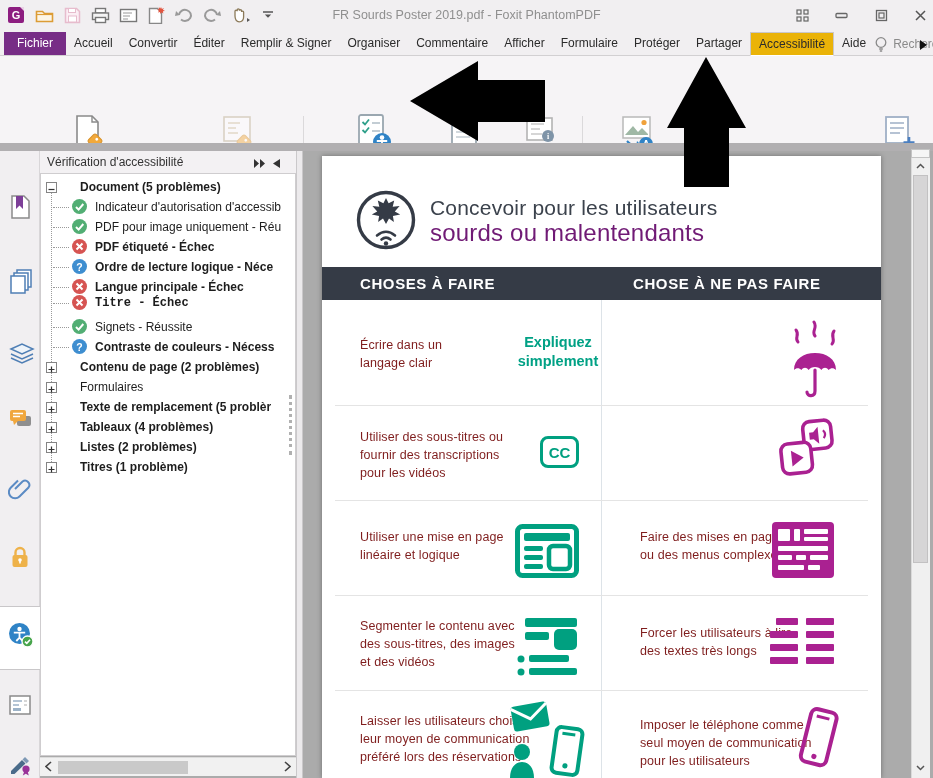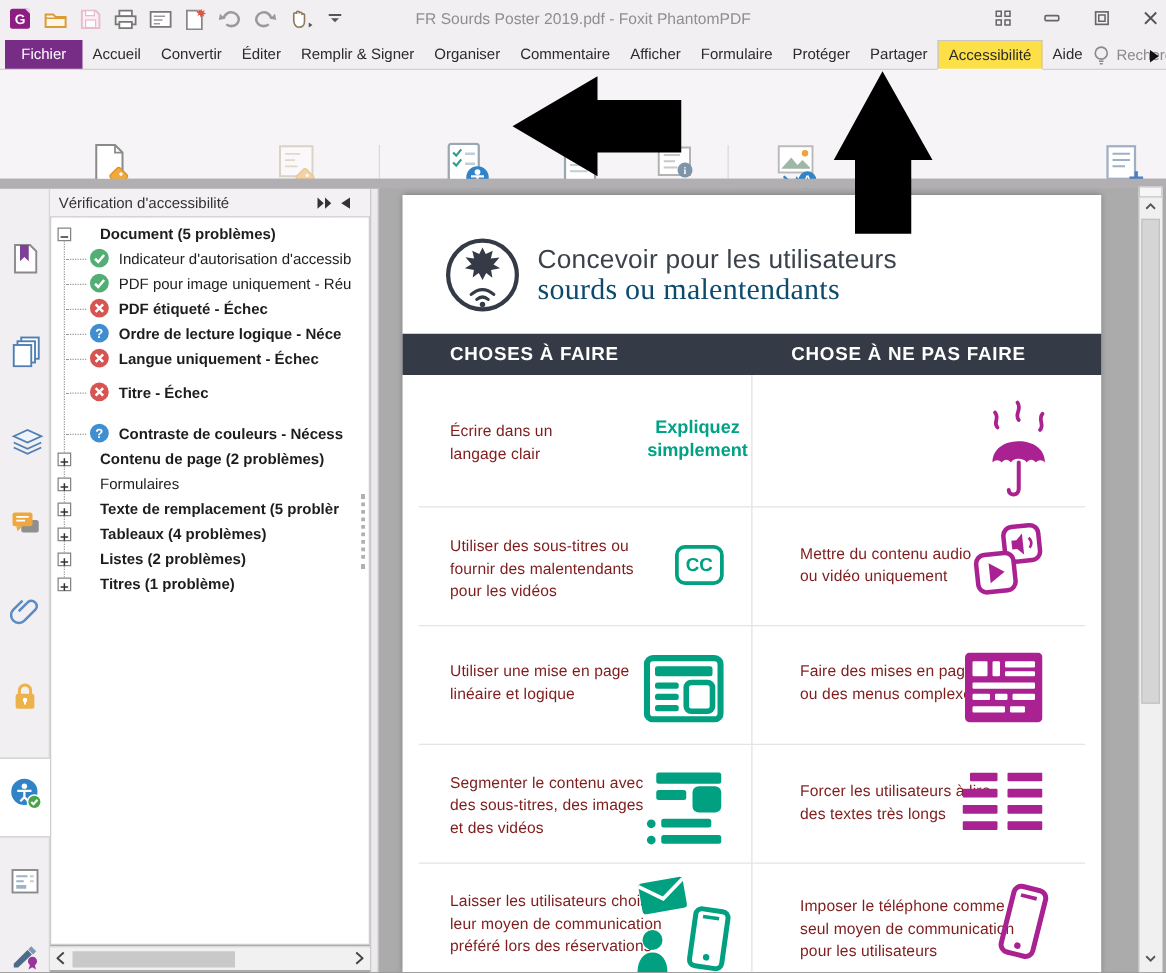--- a/index.html
+++ b/index.html
@@ -11,21 +11,21 @@
   #titlebar{left:0;top:0;width:933px;height:32px;background:#f1eff1;}
   #qat{left:6px;top:5px;display:flex;align-items:center;gap:8px;}
   .qbtn{width:20px;height:20px;display:flex;align-items:center;justify-content:center;}
   #wintitle{left:0;top:8px;width:933px;text-align:center;font-size:12.5px;color:#8f8f8f;}
   #winctl{right:6px;top:8px;display:flex;gap:26px;align-items:center;}
   
   #tabbar{left:0;top:32px;width:933px;height:24px;background:#f1eff1;
           border-bottom:1px solid #d2d0d2;display:flex;align-items:stretch;padding-left:4px;box-sizing:border-box;}
   .tab{font-size:12px;color:#2b2b2b;padding:0 8px;line-height:23px;white-space:nowrap;}
   .tab.file{background:#772d86;color:#fff;padding:0 13px;}
-  .tab.active{background:#fde047;border:1px solid #c9c7c9;border-bottom:1px solid #fff;margin-bottom:-1px;line-height:22px;text-align:center;}
+  .tab.active{background:#eab308;border:1px solid #c9c7c9;border-bottom:1px solid #fff;margin-bottom:-1px;line-height:22px;text-align:center;}
   #searchbox{margin-left:auto;display:flex;align-items:center;gap:5px;padding-right:22px;color:#8a8a8a;font-size:12px;white-space:nowrap;}
   #taboverflow{right:6px;top:40px;width:0;height:0;border-top:5px solid transparent;border-bottom:5px solid transparent;border-left:7px solid #111;}
   
   #ribbon{left:0;top:56px;width:933px;height:87px;background:#f6f4f6;}
   #ribbonshadow{left:0;top:143px;width:933px;height:8px;background:#b1afb1;}
   .rsep{top:60px;width:1px;height:74px;background:#dbd9db;}
   .rbtn-label{font-size:11.5px;color:#3f3f3f;text-align:center;line-height:13.5px;top:97px;}
   .rbtn-label.dis{color:#b7b4b7;}
   .rgroup{top:127px;font-size:10.5px;color:#6a6a6a;text-align:center;white-space:nowrap;}
   .ricon{top:58px;}
@@ -53,21 +53,21 @@
   
   #docarea{left:303px;top:151px;width:630px;height:627px;background:#ababab;}
   #page{left:322px;top:156px;width:559px;height:622px;background:#fff;box-shadow:0 0 5px rgba(0,0,0,.35);}
   #vsb{left:911px;top:151px;width:19px;height:627px;background:#f0f0f0;border-left:1px solid #dadada;box-sizing:border-box;}
   #vsb-split{left:911px;top:149px;width:19px;height:9px;background:#f6f6f6;border:1px solid #c4c4c4;box-sizing:border-box;}
   #vsb-up{left:911px;top:158px;width:19px;height:16px;color:#555;font-size:10px;text-align:center;line-height:16px;}
   #vsb-thumb{left:913px;top:175px;width:15px;height:388px;background:#d6d5d6;border:1px solid #c2c1c2;box-sizing:border-box;}
   #vsb-down{left:911px;top:760px;width:19px;height:16px;color:#555;font-size:10px;text-align:center;line-height:16px;}
   
   .ptitle1{left:430px;top:196px;font-size:21px;color:#3b424c;letter-spacing:.2px;}
-  .ptitle2{left:430px;top:219px;font-size:24px;color:#0c4a6e;letter-spacing:.2px;font-family:Liberation Serif, serif;}
+  .ptitle2{left:430px;top:219px;font-size:24px;color:#701a75;letter-spacing:.2px;}
   #darkbar{left:322px;top:267px;width:559px;height:33px;background:#353b46;}
   .colhead{top:275px;color:#fff;font-weight:700;font-size:15px;letter-spacing:.6px;}
   #vdiv{left:601px;top:300px;width:1px;height:478px;background:#dde3e8;}
   .hdiv{left:335px;width:533px;height:1px;background:#e4e4e4;}
   .ptext{font-size:12.5px;color:#7f1d1d;line-height:18px;letter-spacing:.1px;}
   .phl{font-size:14.5px;font-weight:700;color:#00a185;line-height:19px;text-align:center;}
   .ccbox{left:540px;top:436px;width:33px;height:26px;border:3.5px solid #00a080;border-radius:8px;
          display:flex;align-items:center;justify-content:center;font-weight:700;font-size:15px;color:#00a080;}
   .caret{display:inline-block;width:0;height:0;border-left:3.5px solid transparent;border-right:3.5px solid transparent;border-top:4px solid #555;margin-left:3px;vertical-align:middle;}
   #arrows{left:0;top:0;width:933px;height:778px;pointer-events:none;z-index:60;}
@@ -405,28 +405,35 @@
       <span class="sticon" style="background:#3e8ed0;"><svg width="15" height="15">
           <text x="7.5" y="11.5" font-size="10.5" font-weight="bold" fill="#fff" text-anchor="middle" font-family="Liberation Sans">?</text>
         </svg></span>
     <span class="tlabel b" style="left:55px;">Ordre de lecture logique - Néce</span>
   </div>
   <div class="trow" style="top:277px;">
     <span class="stub"></span>
       <span class="sticon" style="background:#d65452;"><svg width="15" height="15">
           <path d="M4.5 4.5l6 6M10.5 4.5l-6 6" stroke="#fff" stroke-width="2"></path>
         </svg></span>
-    <span class="tlabel b" style="left:55px;">Langue uniquement - Échec</span>
-  </div>
-  <div class="trow" style="top:304px;">
+    <span class="tlabel b" style="left:55px;">Langue principale - Échec</span>
+  </div>
+  <div class="trow" style="top:293px;font-family:Liberation Mono, monospace;">
     <span class="stub"></span>
       <span class="sticon" style="background:#d65452;"><svg width="15" height="15">
           <path d="M4.5 4.5l6 6M10.5 4.5l-6 6" stroke="#fff" stroke-width="2"></path>
         </svg></span>
     <span class="tlabel b" style="left:55px;">Titre - Échec</span>
+  </div>
+  <div class="trow" style="top:317px;">
+    <span class="stub"></span>
+      <span class="sticon" style="background:#52ae74;"><svg width="15" height="15">
+          <path d="M4 8l2.6 2.6L11.3 5" stroke="#fff" stroke-width="2" fill="none"></path>
+        </svg></span>
+    <span class="tlabel" style="left:55px;">Signets - Réussite</span>
   </div>
   <div class="trow" style="top:337px;">
     <span class="stub"></span>
       <span class="sticon" style="background:#3e8ed0;"><svg width="15" height="15">
           <text x="7.5" y="11.5" font-size="10.5" font-weight="bold" fill="#fff" text-anchor="middle" font-family="Liberation Sans">?</text>
         </svg></span>
     <span class="tlabel b" style="left:55px;">Contraste de couleurs - Nécess</span>
   </div>
   <div class="trow" style="top:357px;">
     <span class="exp"><svg width="9" height="9">
@@ -512,29 +519,25 @@
     <svg width="54" height="82">
         <path d="M10 22c-4-4 2-7-2-12" fill="none" stroke="#aa2191" stroke-width="3" stroke-linecap="round"></path>
         <path d="M27 16c-4-5 3-8-1-14" fill="none" stroke="#aa2191" stroke-width="3" stroke-linecap="round"></path>
         <path d="M44 24c4-4-2-8 2-13" fill="none" stroke="#aa2191" stroke-width="3" stroke-linecap="round"></path>
         <path d="M6 50c0-11 9.5-17 21-17s21 6 21 17c-2.3-2.3-5.2-2.3-7.4 0-2-3-5.2-3-7.2 0-1.2-2-3.9-3-6.4-3s-5.2 1-6.4 3c-2-3-5.2-3-7.2 0-2.2-2.3-5.1-2.3-7.4 0z" fill="#aa2191"></path>
         <path d="M27 50v21c0 6-8 6-8 1" fill="none" stroke="#aa2191" stroke-width="3.2" stroke-linecap="round"></path>
       </svg></span>
 
   <div class="ab ptext" style="left:360px;top:428px;">
     <div>Utiliser des sous-titres ou</div>
-      <div>fournir des malentendants</div>
+      <div>fournir des transcriptions</div>
       <div>pour les vidéos</div>
     </div>
   <div class="ab ccbox">
       <span>CC</span>
-    </div>
-  <div class="ab ptext" style="left:640px;top:434px;">
-    <div>Mettre du contenu audio</div>
-      <div>ou vidéo uniquement</div>
     </div>
   <span class="ab" style="left:773px;top:418px;">
     <svg width="68" height="66">
         <g transform="rotate(-6 34 33)">
           <rect x="32" y="4" width="28" height="28" rx="7" fill="#fff" stroke="#aa2191" stroke-width="3.6"></rect>
           <path d="M38 15v7h4l5 5V10l-5 5z" fill="#aa2191"></path>
           <path d="M52 14q3.5 4 0 8" fill="none" stroke="#aa2191" stroke-width="2.2"></path>
           <rect x="8" y="24" width="30" height="30" rx="7" fill="#fff" stroke="#aa2191" stroke-width="3.6"></rect>
           <path d="M18 31l12 8-12 8z" fill="#aa2191"></path>
         </g>

